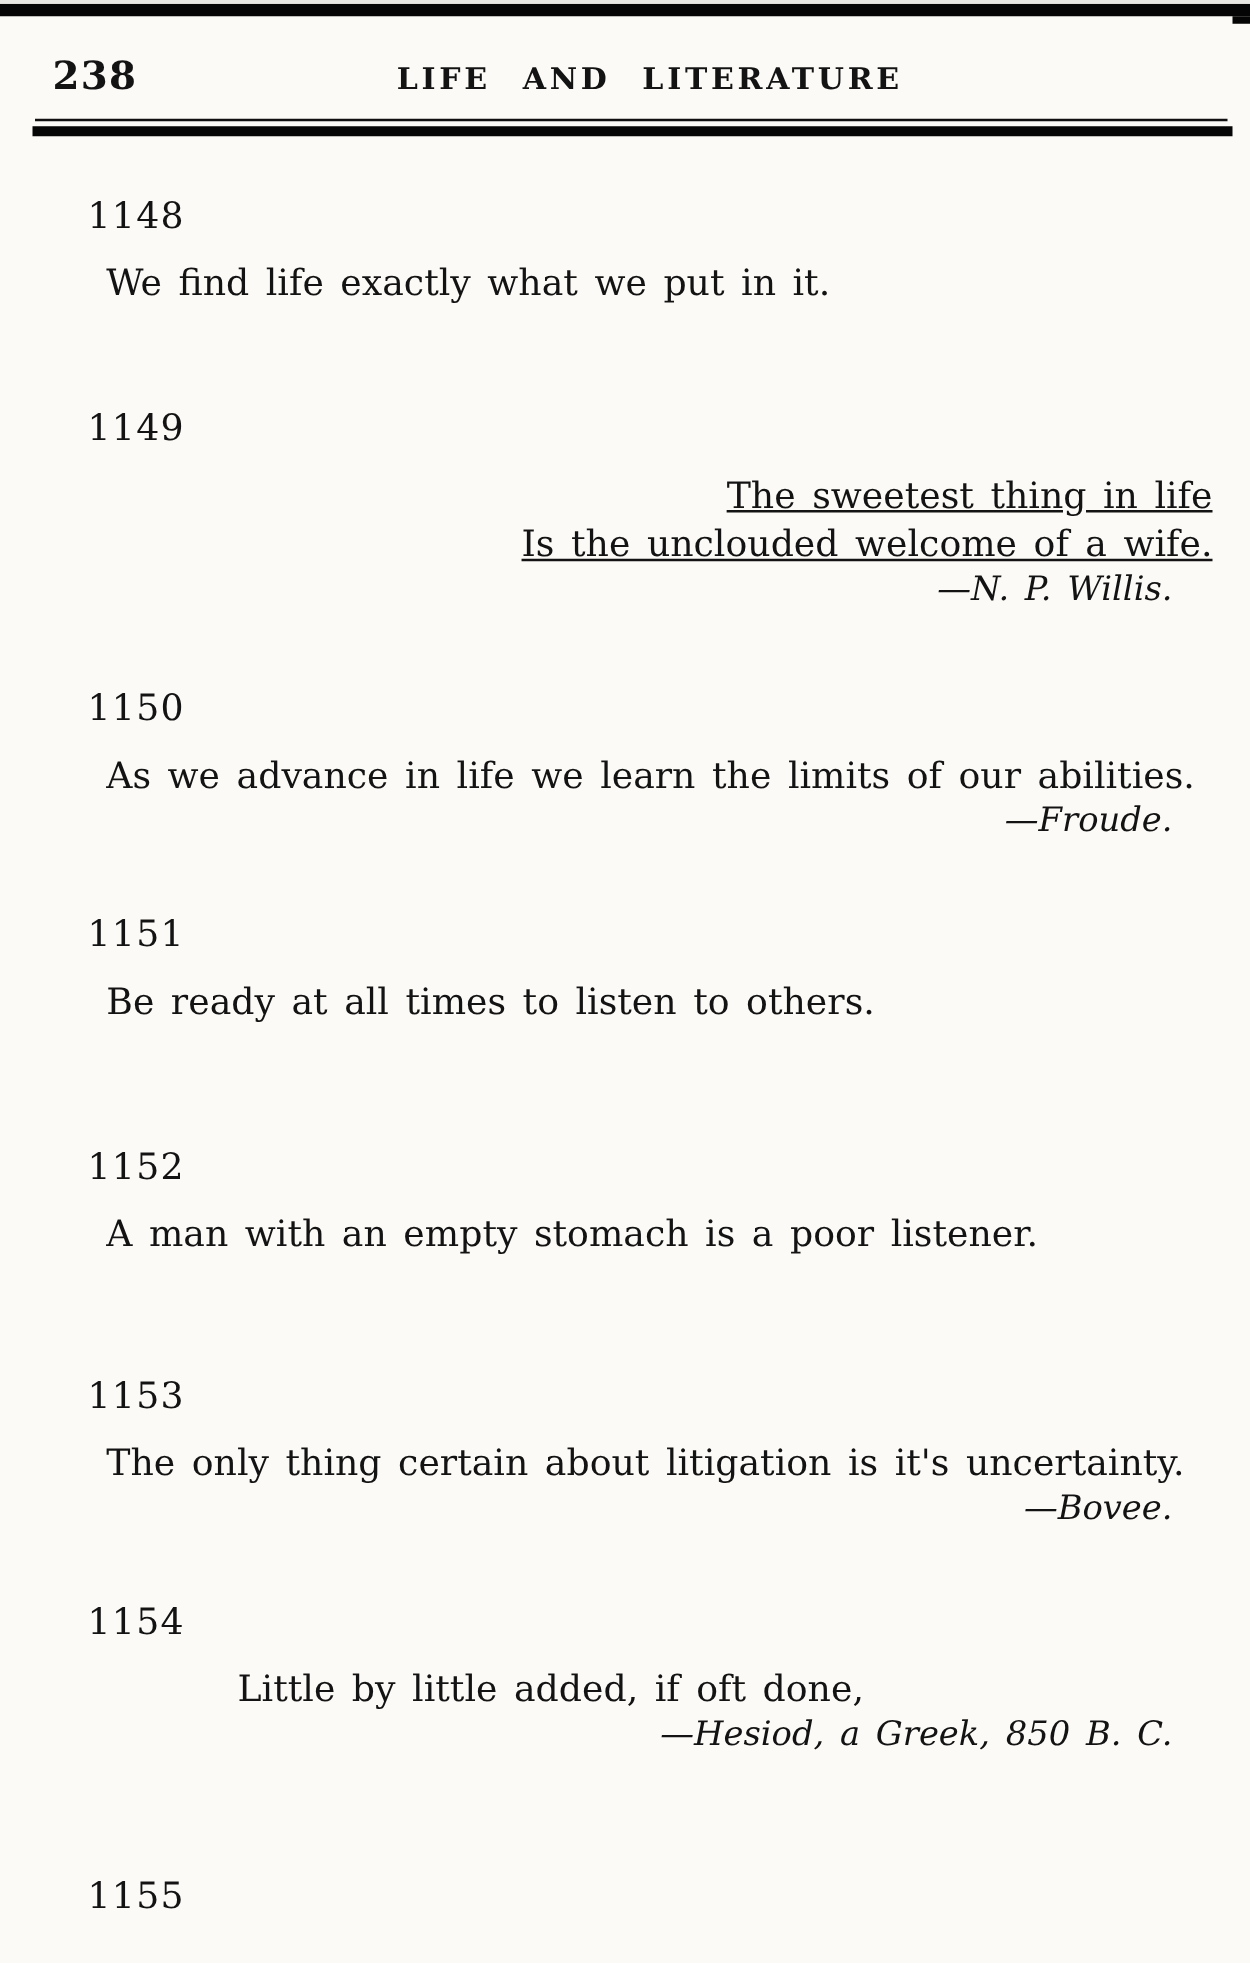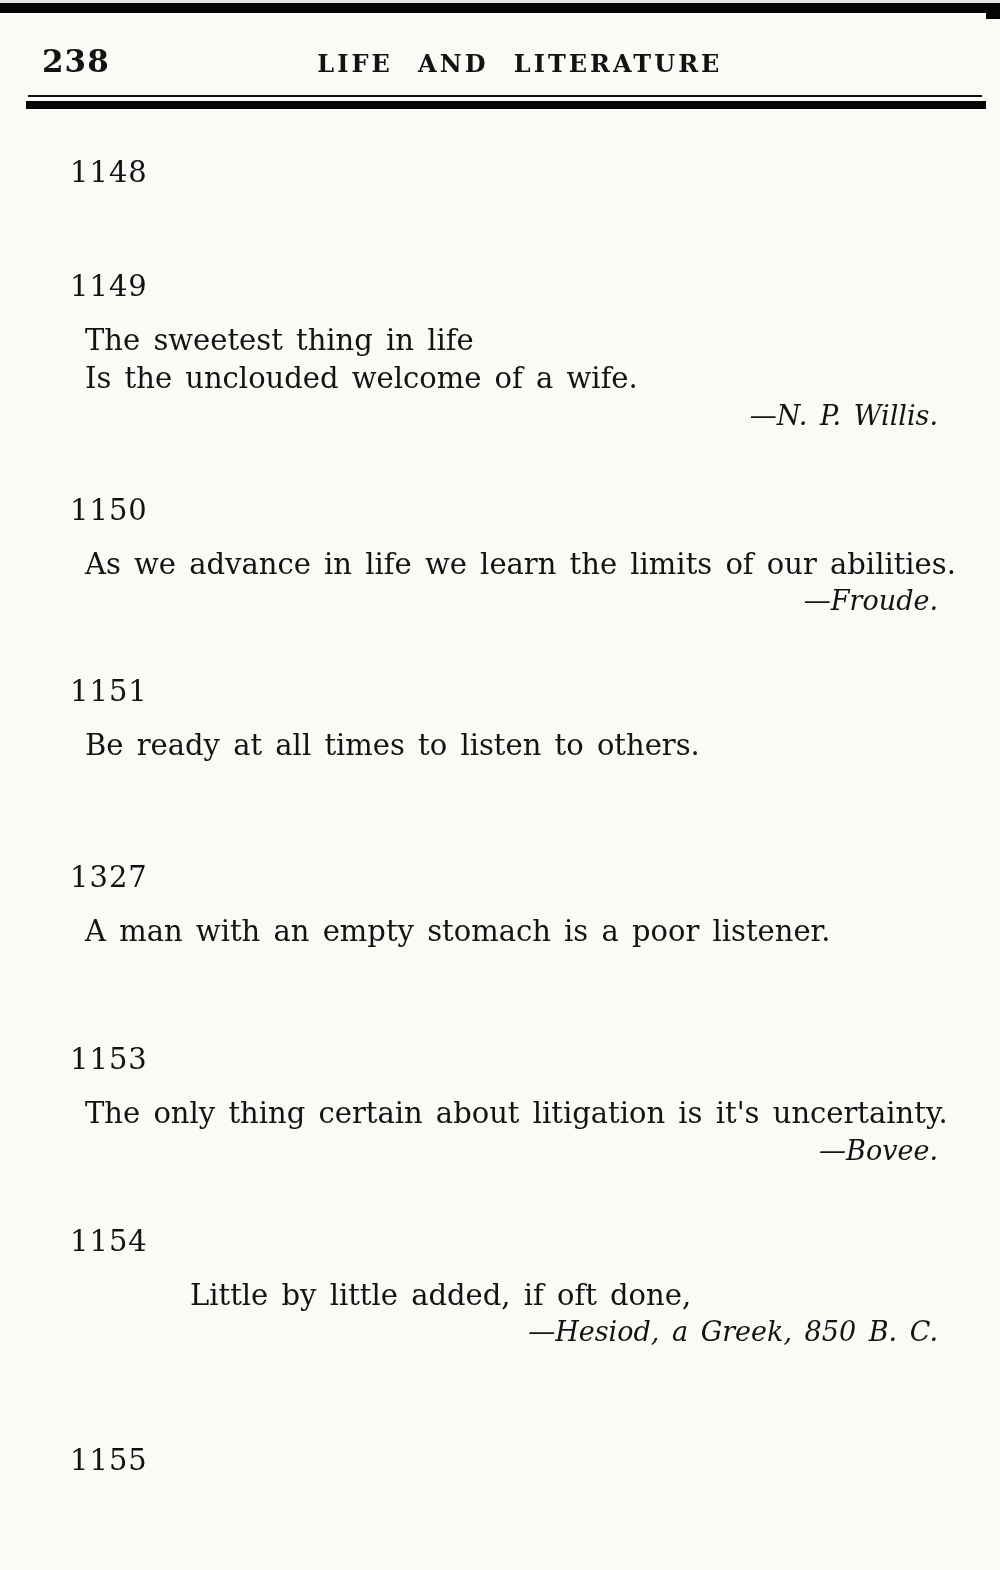--- a/index.html
+++ b/index.html
@@ -71,21 +71,21 @@
     font-size: 29px;
     letter-spacing: 1px;
     transform: translateX(-15px);
   }
   .quote-line {
     font-size: 29px;
     line-height: 1.32;
     word-spacing: 4px;
   }
   .q-left   { text-align: left; }
-  .q-center { text-align: left; }
+  .q-center { text-align: right; text-decoration: underline; }
   .q-indent { padding-left: 105px; }
   .attribution {
     font-size: 27px;
     font-style: italic;
     text-align: right;
     padding-right: 32px;
     word-spacing: 4px;
     margin-top: 2px;
   }
   
@@ -109,20 +109,21 @@
     <span class="running-title">LIFE AND LITERATURE</span>
   </div>
 
   <div class="rule-thin"></div>
   <div class="rule-thick"></div>
 
   <div class="content">
 
     <div class="entry mt-46">
       <div class="entry-number">1148</div>
+      <div class="quote-line q-left gap-after-number">We find life exactly what we put in it.</div>
     </div>
 
     <div class="entry mt-80">
       <div class="entry-number">1149</div>
       <div class="quote-line q-center gap-after-number">The sweetest thing in life</div>
       <div class="quote-line q-center">Is the unclouded welcome of a wife.</div>
       <div class="attribution">—N. P. Willis.</div>
     </div>
 
     <div class="entry mt-62">
@@ -130,21 +131,21 @@
       <div class="quote-line q-left gap-after-number">As we advance in life we learn the limits of our abilities.</div>
       <div class="attribution">—Froude.</div>
     </div>
 
     <div class="entry mt-58">
       <div class="entry-number">1151</div>
       <div class="quote-line q-left gap-after-number">Be ready at all times to listen to others.</div>
     </div>
 
     <div class="entry mt-96">
-      <div class="entry-number">1327</div>
+      <div class="entry-number">1152</div>
       <div class="quote-line q-left gap-after-number">A man with an empty stomach is a poor listener.</div>
     </div>
 
     <div class="entry mt-92">
       <div class="entry-number">1153</div>
       <div class="quote-line q-left gap-after-number">The only thing certain about litigation is it's uncertainty.</div>
       <div class="attribution">—Bovee.</div>
     </div>
 
     <div class="entry mt-58">

